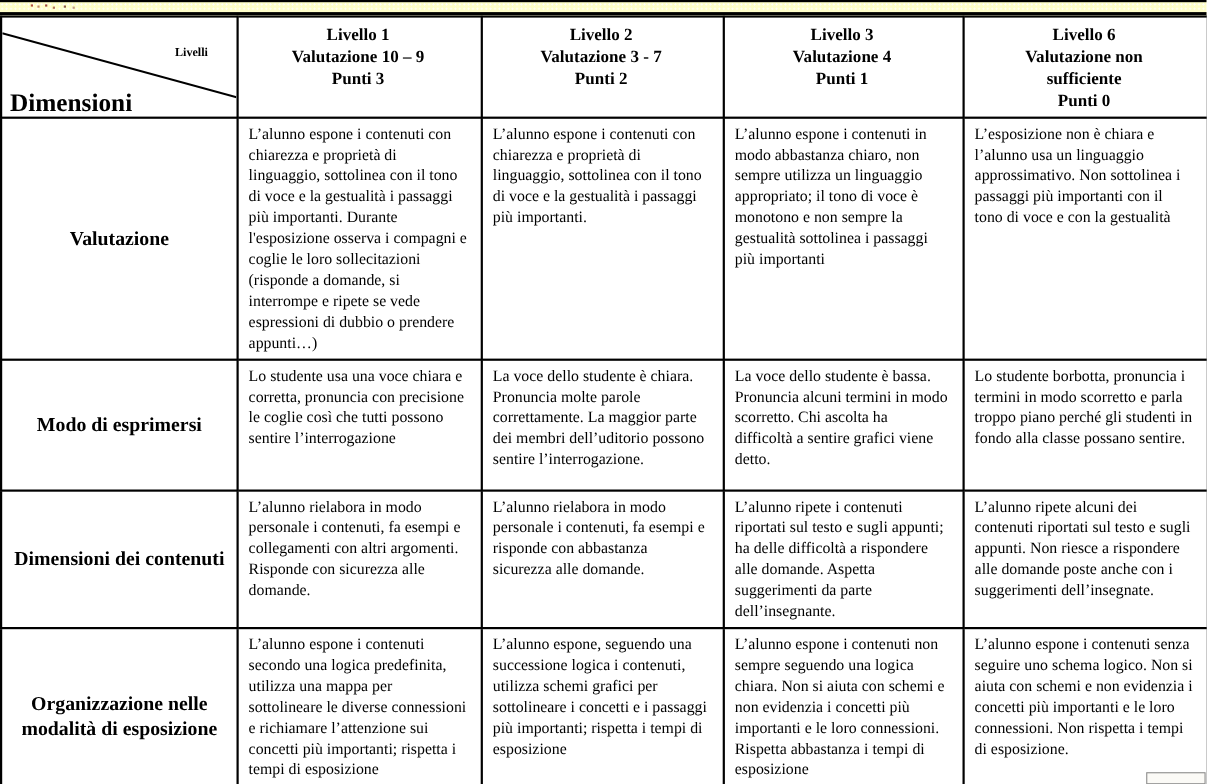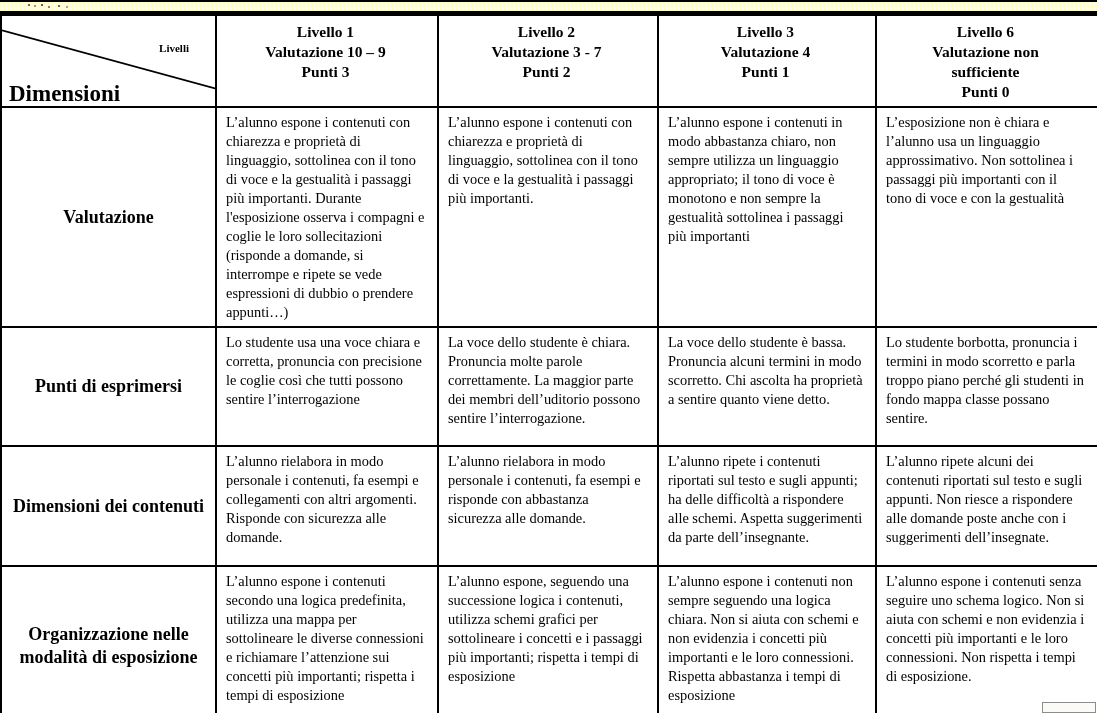--- a/index.html
+++ b/index.html
@@ -98,31 +98,31 @@
 Punti 0</td>
   </tr>
   <tr style="height:218px">
     <td class="row-label">Valutazione</td>
     <td>L’alunno espone i contenuti con chiarezza e proprietà di linguaggio, sottolinea con il tono di voce e la gestualità i passaggi più importanti. Durante l'esposizione osserva i compagni e coglie le loro sollecitazioni (risponde a domande, si interrompe e ripete se vede espressioni di dubbio o prendere appunti…)</td>
     <td>L’alunno espone i contenuti con chiarezza e proprietà di linguaggio, sottolinea con il tono di voce e la gestualità i passaggi più importanti.</td>
     <td>L’alunno espone i contenuti in modo abbastanza chiaro, non sempre utilizza un linguaggio appropriato; il tono di voce è monotono e non sempre la gestualità sottolinea i passaggi più importanti</td>
     <td>L’esposizione non è chiara e l’alunno usa un linguaggio approssimativo. Non sottolinea i passaggi più importanti con il tono di voce e con la gestualità</td>
   </tr>
   <tr style="height:119px">
-    <td class="row-label">Punti di esprimersi</td>
+    <td class="row-label">Modo di esprimersi</td>
     <td>Lo studente usa una voce chiara e corretta, pronuncia con precisione le coglie così che tutti possono sentire l’interrogazione</td>
     <td>La voce dello studente è chiara. Pronuncia molte parole correttamente. La maggior parte dei membri dell’uditorio possono sentire l’interrogazione.</td>
-    <td>La voce dello studente è bassa. Pronuncia alcuni termini in modo scorretto.  Chi ascolta ha proprietà a sentire quanto viene detto.</td>
-    <td>Lo studente borbotta, pronuncia i termini in modo scorretto e parla troppo piano perché gli studenti in fondo mappa classe possano sentire.</td>
+    <td>La voce dello studente è bassa. Pronuncia alcuni termini in modo scorretto.  Chi ascolta ha difficoltà a sentire grafici viene detto.</td>
+    <td>Lo studente borbotta, pronuncia i termini in modo scorretto e parla troppo piano perché gli studenti in fondo alla classe possano sentire.</td>
   </tr>
   <tr style="height:120px">
     <td class="row-label">Dimensioni dei contenuti</td>
     <td>L’alunno rielabora in modo personale i contenuti, fa esempi e collegamenti con altri argomenti. Risponde con sicurezza alle domande.</td>
     <td>L’alunno rielabora in modo personale i contenuti, fa esempi e risponde con abbastanza sicurezza alle domande.</td>
-    <td>L’alunno ripete i contenuti riportati sul testo e sugli appunti; ha delle difficoltà a rispondere alle schemi. Aspetta suggerimenti da parte dell’insegnante.</td>
+    <td>L’alunno ripete i contenuti riportati sul testo e sugli appunti; ha delle difficoltà a rispondere alle domande. Aspetta suggerimenti da parte dell’insegnante.</td>
     <td>L’alunno ripete alcuni dei contenuti riportati sul testo e sugli appunti. Non riesce a rispondere alle domande poste anche con i suggerimenti dell’insegnate.</td>
   </tr>
   <tr style="height:160px">
     <td class="row-label">Organizzazione nelle modalità di esposizione</td>
     <td>L’alunno espone i contenuti secondo una logica predefinita, utilizza una mappa per sottolineare le diverse connessioni e  richiamare l’attenzione sui concetti più importanti; rispetta i tempi di esposizione</td>
     <td>L’alunno espone, seguendo una successione logica  i contenuti, utilizza schemi grafici per sottolineare i concetti e i passaggi più importanti; rispetta i tempi di esposizione</td>
     <td>L’alunno espone i contenuti non sempre seguendo una logica chiara. Non si aiuta con schemi e non evidenzia i concetti più importanti e le loro connessioni. Rispetta abbastanza i tempi di esposizione</td>
     <td>L’alunno espone i contenuti senza seguire uno schema logico. Non si aiuta con schemi e non evidenzia i concetti più importanti e le loro connessioni. Non rispetta i tempi di esposizione.</td>
   </tr>
 </tbody>

